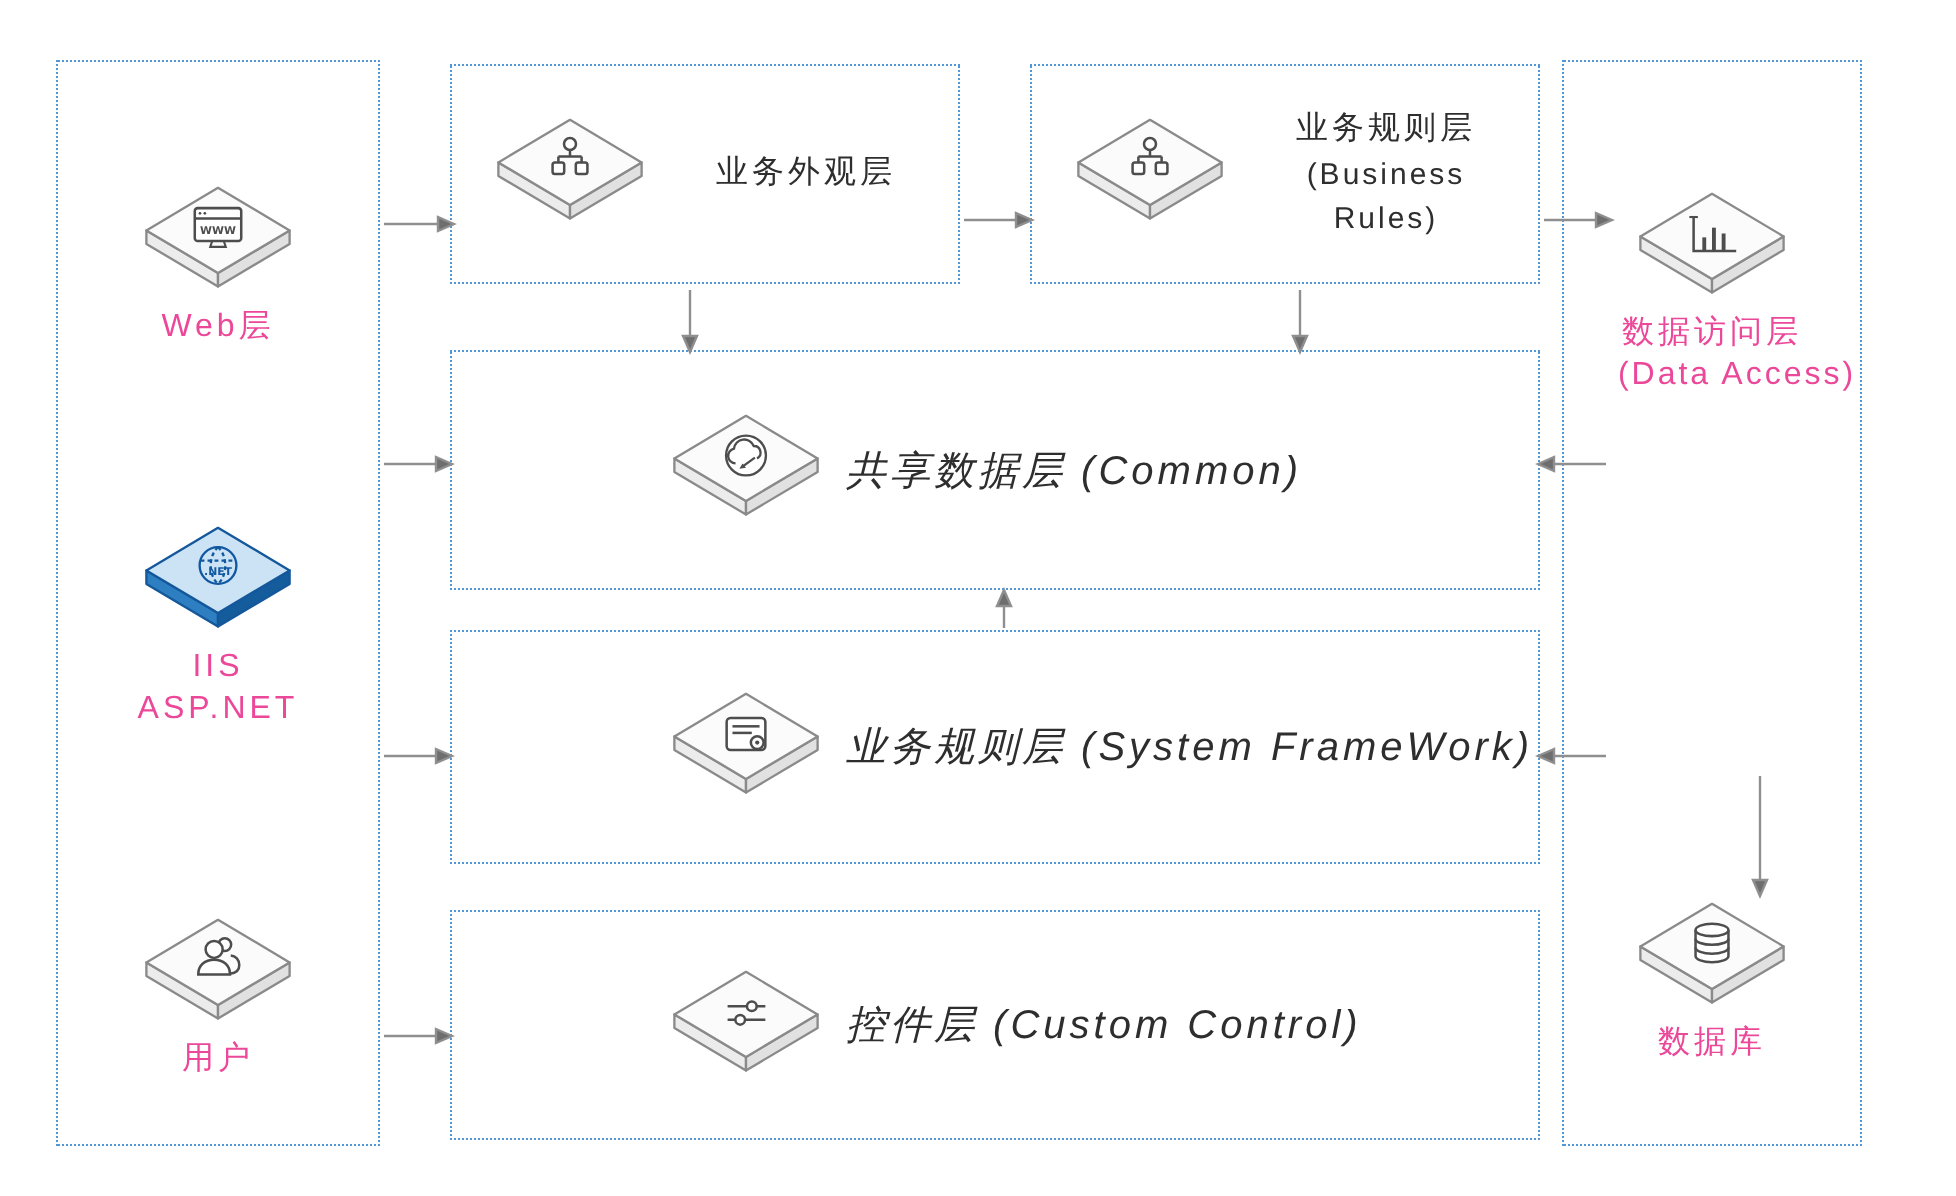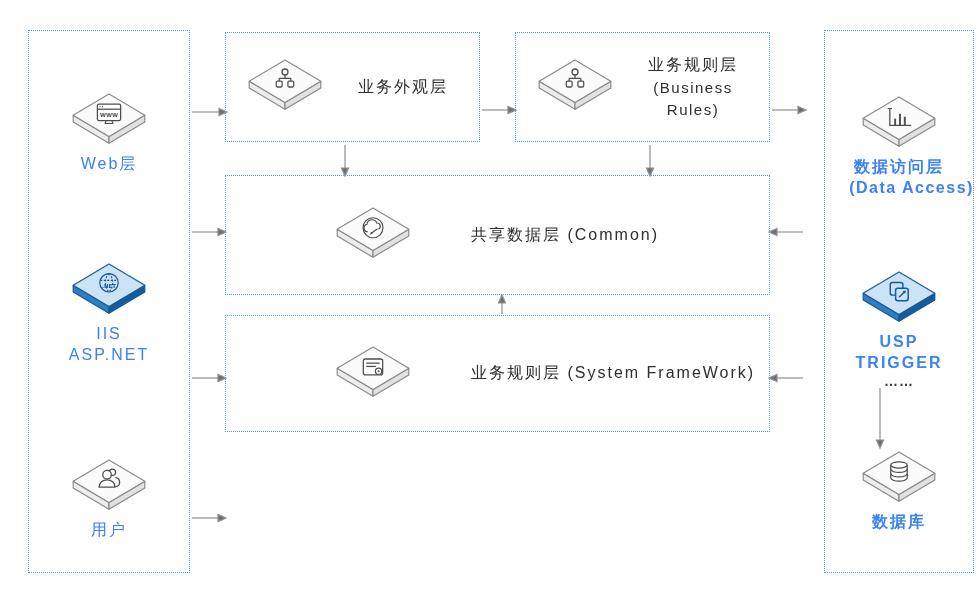--- a/index.html
+++ b/index.html
@@ -3,33 +3,33 @@
 <meta charset="utf-8">
 <style>
   html,body{margin:0;padding:0;background:#ffffff;}
   .canvas{
     position:relative;width:978px;height:598px;background:#ffffff;overflow:hidden;
     font-family:"Liberation Sans","DejaVu Sans",sans-serif;color:#2e2e2e;
   }
   .dashbox{position:absolute;border:1px dotted #4f97d6;background:#ffffff;box-sizing:border-box;gap:11px;}
   .col{width:162px;top:30px;height:543px;}
   .col.left{left:28px;}
-  .col.right{left:824px;width:150px;font-weight:bold;}
+  .col.right{left:781px;width:150px;}
   .node{position:absolute;left:0;width:100%;display:flex;flex-direction:column;align-items:center;}
-  .nlabel{margin-top:2px;font-size:16px;letter-spacing:2px;color:#3b82f6;text-align:center;line-height:21px;white-space:nowrap;}
+  .nlabel{margin-top:2px;font-size:16px;letter-spacing:2px;color:#ec4899;text-align:center;line-height:21px;white-space:nowrap;}
   .nlabel.en{letter-spacing:1.5px;margin-left:25px;}
   .dots{margin-top:3px;font-size:14px;letter-spacing:1px;color:#3a3a3a;line-height:10px;}
   .dicon{width:78px;height:60px;display:block;}
   .hbox{display:flex;align-items:center;}
   .topbox{left:0;top:32px;width:255px;height:110px;padding-left:20px;}
   .topbox .txt{flex:1;text-align:center;padding-right:8px;}
   .topbox .zh{font-size:16px;letter-spacing:2px;line-height:24px;}
   .topbox .en{font-size:15px;letter-spacing:1.5px;line-height:22px;}
   .widebox{left:225px;width:545px;padding-left:108px;}
-  .widebox .lbl{margin-left:48px;font-size:16px;letter-spacing:2px;white-space:nowrap;}
+  .widebox .lbl{font-size:20px;letter-spacing:2px;white-space:nowrap;font-style:italic;}
   .arrows{position:absolute;left:0;top:0;z-index:6;pointer-events:none;}
 </style>
 </head>
 <body>
 
 <svg width="0" height="0" style="position:absolute" aria-hidden="true">
   <defs>
     <g id="base-white">
       <path d="M3 25 L3 32 L40 54 L40 47 Z" fill="#ececec" stroke="#8a8a8a" stroke-width="1.2" stroke-linejoin="round"></path>
       <path d="M77 25 L77 32 L40 54 L40 47 Z" fill="#e1e1e1" stroke="#8a8a8a" stroke-width="1.2" stroke-linejoin="round"></path>
@@ -195,52 +195,50 @@
         <rect x="30" y="15.5" width="20" height="16.5" rx="2" fill="#ffffff"></rect>
         <line x1="33" y1="19.8" x2="47" y2="19.8"></line>
         <line x1="33" y1="23.2" x2="43" y2="23.2"></line>
         <circle cx="45.8" cy="28.2" r="3.3" fill="#ffffff"></circle>
         <circle cx="45.8" cy="28.2" r="1.1" fill="#4d4d4d" stroke="none"></circle>
       </g>
     </svg>
     <div class="lbl">业务规则层 (System FrameWork)</div>
   </div>
 
+  <div class="dashbox hbox widebox" style="top:455px;height:115px">
+    <svg class="dicon" viewBox="0 0 80 62">
+      <use href="#base-white"></use>
+      <g stroke="#4d4d4d" stroke-width="1.3" fill="#ffffff">
+        <line x1="30.5" y1="20.8" x2="50" y2="20.8"></line>
+        <circle cx="43" cy="20.8" r="2.5"></circle>
+        <line x1="30.5" y1="27.8" x2="50" y2="27.8"></line>
+        <circle cx="37" cy="27.8" r="2.5"></circle>
+      </g>
+    </svg>
+    <div class="lbl">控件层 (Custom Control)</div>
+  </div>
 
   <div class="dashbox col right">
 
     <div class="node" style="top:63px">
       <svg class="dicon" viewBox="0 0 80 62">
         <use href="#base-white"></use>
         <g stroke="#4d4d4d" fill="none">
           <path d="M30.5 15 V32.5 H52.5" stroke-width="1.3"></path>
           <line x1="28.3" y1="15" x2="32.7" y2="15" stroke-width="1.1"></line>
           <line x1="36" y1="25.5" x2="36" y2="32.5" stroke-width="2"></line>
           <line x1="41" y1="20.5" x2="41" y2="32.5" stroke-width="2"></line>
           <line x1="46" y1="23.5" x2="46" y2="32.5" stroke-width="2"></line>
         </g>
       </svg>
       <div class="nlabel">数据访问层</div>
       <div class="nlabel en" style="margin-top:0">(Data Access)</div>
     </div>
 
-    <div class="node" style="top:238px">
-      <svg class="dicon" viewBox="0 0 80 62">
-        <use href="#base-blue"></use>
-        <g stroke="#10589f" stroke-width="1.5" fill="#cce3f6">
-          <rect x="31" y="14" width="13" height="13" rx="2.2"></rect>
-          <rect x="36.5" y="19.8" width="13" height="13" rx="2.2"></rect>
-          <line x1="40" y1="29.3" x2="46.2" y2="23.2"></line>
-          <polygon points="47.2,22.2 43.8,23 46.4,25.6" fill="#10589f" stroke="none"></polygon>
-        </g>
-      </svg>
-      <div class="nlabel">USP</div>
-      <div class="nlabel" style="margin-top:0">TRIGGER</div>
-      <div class="dots">……</div>
-    </div>
 
     <div class="node" style="top:418px">
       <svg class="dicon" viewBox="0 0 80 62">
         <use href="#base-white"></use>
         <g stroke="#4d4d4d" stroke-width="1.3" fill="none">
           <path d="M31.5 16.5 v13.5 a8.5 3.2 0 0 0 17 0 v-13.5" fill="#ffffff"></path>
           <ellipse cx="40" cy="16.5" rx="8.5" ry="3.2" fill="#ffffff"></ellipse>
           <path d="M31.5 21 a8.5 3.2 0 0 0 17 0"></path>
           <path d="M31.5 25.6 a8.5 3.2 0 0 0 17 0"></path>
         </g>

